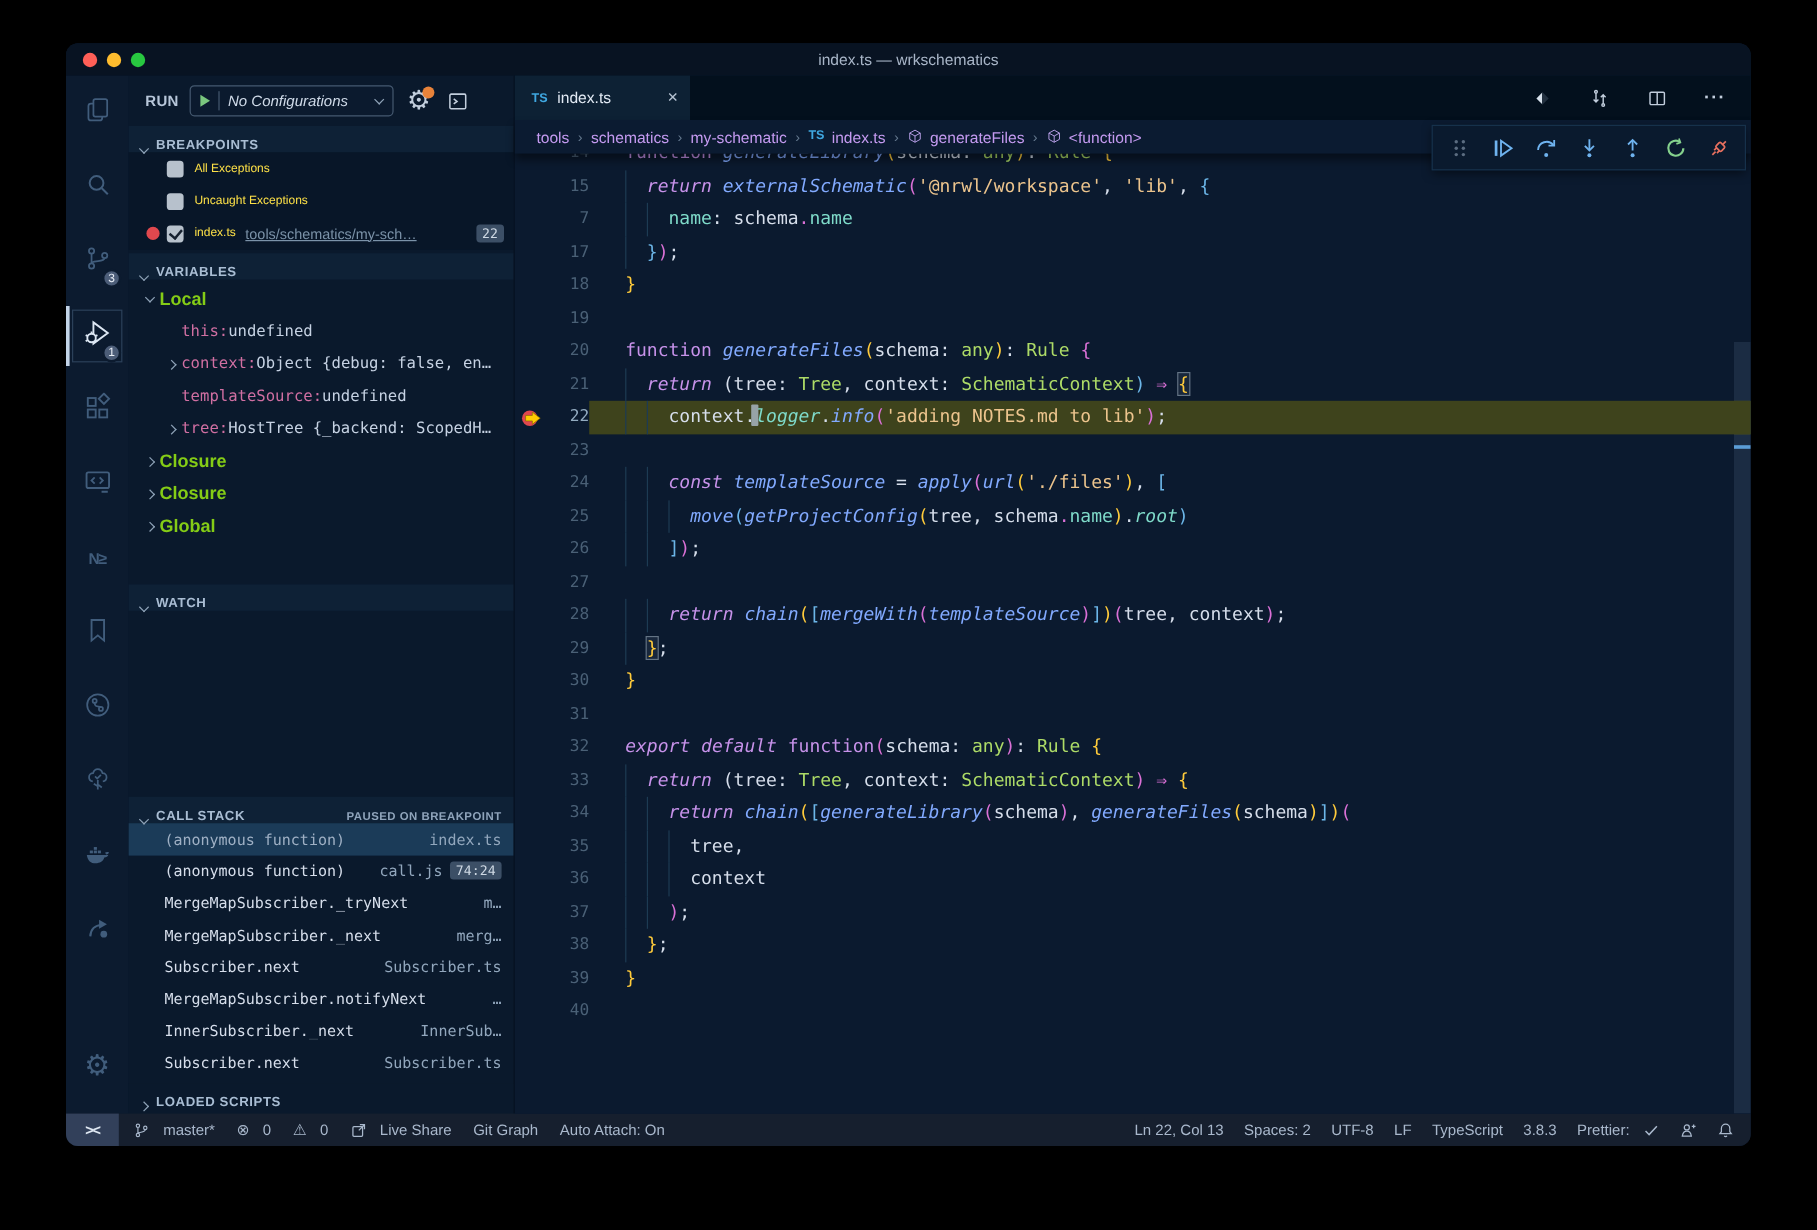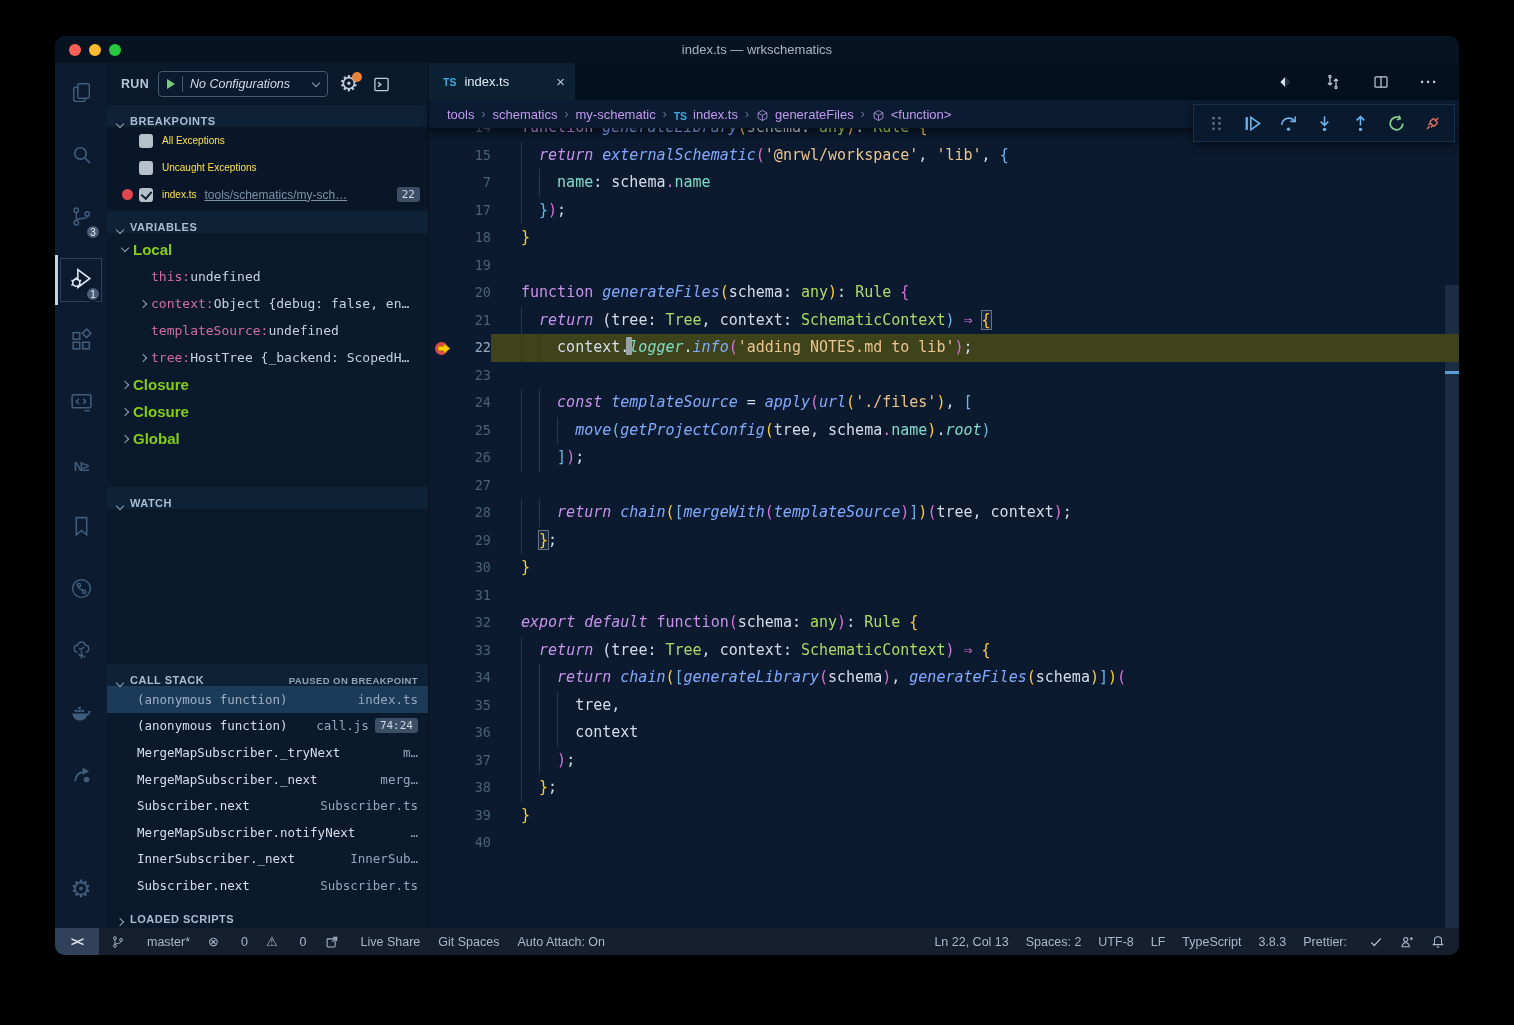--- a/index.html
+++ b/index.html
@@ -75,21 +75,21 @@
   .tabbar{height:37px;background:#03101d;display:flex;align-items:stretch;flex:none;}
   .tab{width:146px;background:#0d2134;display:flex;align-items:center;padding:0 10px 0 14px;gap:8px;cursor:pointer;}
   .tsbadge{font:700 10.5px "Liberation Sans",sans-serif;color:#3fa7e0;}
   .tab-label{font-size:13px;color:#e2eaf4;flex:1;}
   .tab-close{color:#b6c3d2;font-size:15px;cursor:pointer;}
   .ed-actions{margin-left:auto;display:flex;align-items:center;gap:24px;padding-right:18px;color:#c9d4e0;}
   .ed-actions .tool-ic svg{width:16px;height:16px;}
   .dots{font-size:15px;font-weight:700;letter-spacing:1px;}
   .breadcrumbs{height:28px;background:#0b1b31;display:flex;align-items:center;padding-left:18px;gap:7px;
     font-size:13px;color:#c49af0;position:relative;z-index:3;box-shadow:0 5px 7px rgba(0,0,0,.45);flex:none;}
-  .crumb{display:flex;align-items:flex-end;gap:6px;cursor:pointer;white-space:nowrap;}
+  .crumb{display:flex;align-items:flex-start;gap:6px;cursor:pointer;white-space:nowrap;}
   .crumb-sep{color:#64788e;font-size:12px;}
   .crumb svg{width:13px;height:13px;}
   .code{flex:1;position:relative;overflow:hidden;font-family:"DejaVu Sans Mono",monospace;font-size:15px;}
   .cl{height:27.5px;line-height:27.5px;display:flex;white-space:pre;position:relative;}
   .cl:first-child{margin-top:-14px;}
   .curbg{position:absolute;left:62px;right:0;top:0;bottom:0;background:#3e431c;}
   .gut{width:92px;flex:none;position:relative;z-index:1;}
   .gnum{position:absolute;right:30px;color:#4a6076;font-size:13.5px;}
   .gnum.on{color:#93abc0;}
   .bp-glyph{position:absolute;left:6px;top:6px;width:16px;height:16px;}
@@ -112,21 +112,21 @@
     display:flex;align-items:center;padding:0 6px;gap:4px;z-index:5;box-shadow:0 3px 8px rgba(0,0,0,.5);}
   .dbg-btn{width:32px;height:30px;display:flex;align-items:center;justify-content:center;cursor:pointer;}
   .dbg-btn svg{width:19px;height:19px;}
   .c-grip{color:#5b6c80;} .c-blue{color:#6fb3ef;} .c-green{color:#85d18d;} .c-red{color:#e8705f;}
   
   .statusbar{height:27px;background:#161f2e;display:flex;align-items:center;flex:none;font-size:12.5px;color:#a9b8cc;}
   .sb-remote{width:44px;height:100%;background:#32405a;display:flex;align-items:center;justify-content:center;flex:none;cursor:pointer;}
   .remote-gl{font-weight:700;font-size:12px;letter-spacing:-1px;color:#dfe8f2;}
   .sb-left{display:flex;align-items:center;gap:18px;padding-left:12px;}
   .sb-right{margin-left:auto;display:flex;align-items:center;gap:17px;padding-right:14px;}
-  .sb-item{display:flex;align-items:center;gap:22px;cursor:pointer;white-space:nowrap;}
+  .sb-item{display:flex;align-items:center;gap:11px;cursor:pointer;white-space:nowrap;}
   .sb-item svg{width:14px;height:14px;}
   .sb-gl{font-size:13px;}
 </style>
 </head>
 <body>
 
 <div class="screen">
   <div class="window">
 
     <div class="titlebar">
@@ -588,21 +588,21 @@
           <div class="sb-item">
             <span style="display:flex">
               <svg viewBox="0 0 16 16" fill="none" stroke="currentColor" stroke-width="1.2">
                 <rect x="2.4" y="4.4" width="9.2" height="9.2" rx="1"></rect>
                 <path d="M9 2.6h4.4V7M13.4 2.6L8 8"></path>
               </svg>
             </span>
             <span>Live Share</span>
           </div>
           <div class="sb-item">
-            <span>Git Spaces</span>
+            <span>Git Graph</span>
           </div>
           <div class="sb-item">
             <span>Auto Attach: On</span>
           </div>
         </div>
       <div class="sb-right" id="sb-right">
           <div class="sb-item">
             <span>Ln 22, Col 13</span>
           </div>
           <div class="sb-item">

